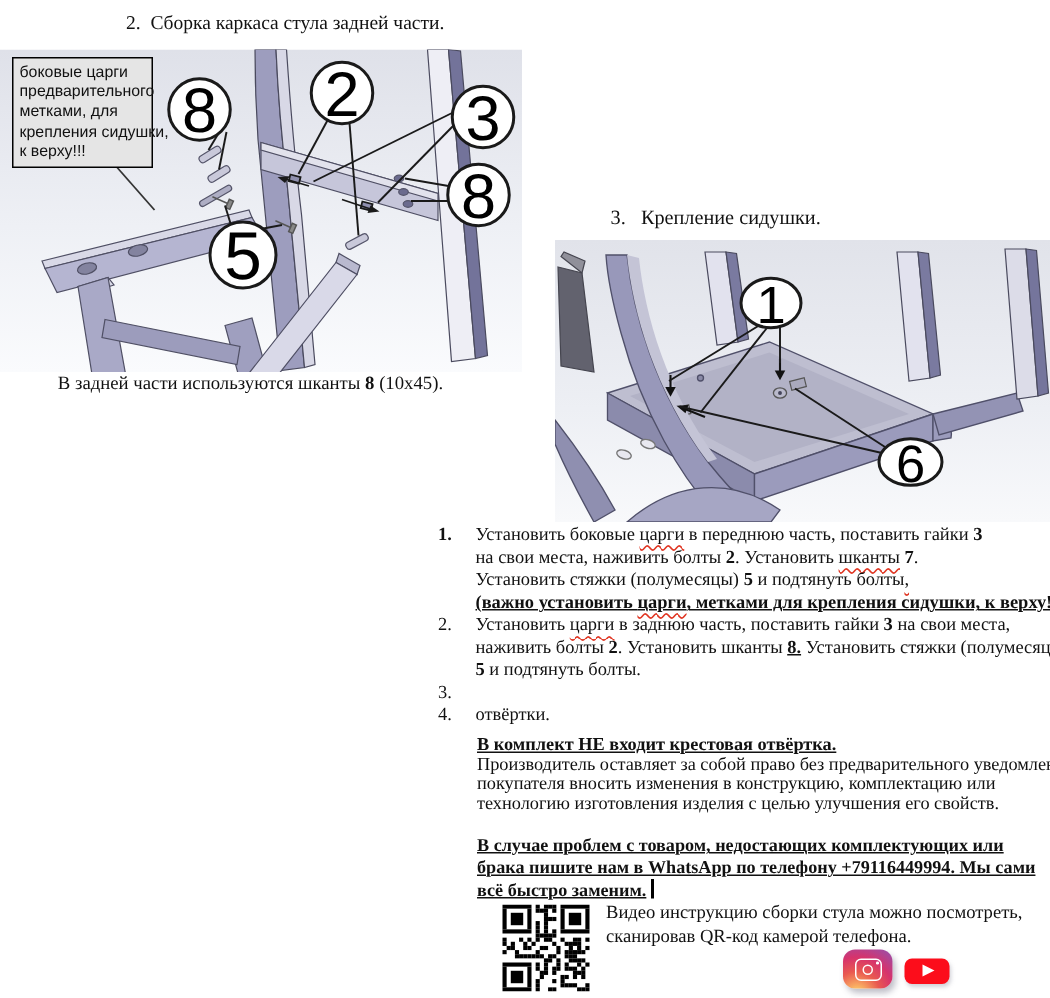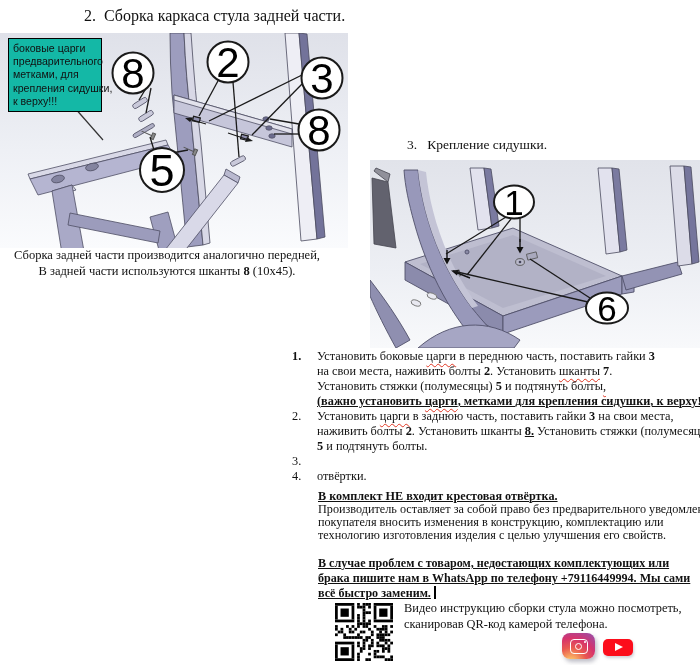--- a/index.html
+++ b/index.html
@@ -6,24 +6,24 @@
   body{width:700px;height:665px;background:#fff;position:relative;overflow:hidden;
        font-family:"Liberation Serif",serif;color:#111}
   .abs{position:absolute}
   .tl{white-space:pre}
   .b{font-weight:bold}
   .u{text-decoration:underline;text-decoration-thickness:1.2px}
   .sp{text-decoration-line:underline;text-decoration-style:wavy;text-decoration-color:#e03522;
       text-decoration-thickness:1px;text-underline-offset:2.5px}
   .caret{display:inline-block;width:2px;height:13px;background:#000;margin-left:3px;vertical-align:-2px}
 
-  #title2{left:84px;top:7px;font-size:16px;white-space:pre}
+  #title2{left:84px;top:7px;font-size:13px;white-space:pre}
   #title3{left:407px;top:137px;font-size:13.5px;white-space:pre}
 
-  #notebox{left:8px;top:38px;width:84px;border:1.6px solid #000;background:#14b8a6;
+  #notebox{left:8px;top:38px;width:84px;border:1.6px solid #000;background:#e5e5e5;
            font-family:"Liberation Sans",sans-serif;font-size:10.6px;line-height:13.2px;
            padding:3px 4px;z-index:3}
   #fig1{left:0;top:33px;z-index:1}
   #fig2{left:370px;top:160px;z-index:1}
 
   #caption1{left:0;top:247px;width:334px;text-align:center;font-size:12.5px;line-height:16.2px}
   #instr{left:292px;top:349px;width:410px;font-size:12.3px;line-height:15.05px}
   .item{display:flex}
   .item .mk{width:25px;flex:none}
   #kitnote{left:318px;top:490px;font-size:12.2px;line-height:12.9px;width:384px}
@@ -166,21 +166,20 @@
 
 <div id="notebox" class="abs">
     <div class="tl"><span>боковые царги</span></div>
     <div class="tl"><span>предварительного</span></div>
     <div class="tl"><span>метками, для</span></div>
     <div class="tl"><span>крепления сидушки,</span></div>
     <div class="tl"><span>к верху!!!</span></div>
   </div>
 
 <div id="caption1" class="abs">
-    <div class="tl"><span>Сборка задней части производится аналогично передней,</span></div>
     <div class="tl"><span>В задней части используются шканты </span><span class="b">8</span><span> (10x45).</span></div>
   </div>
 
 <div id="title3" class="abs">3.   Крепление сидушки.</div>
 
 <svg id="fig2" class="abs" width="330" height="188" viewBox="0 0 330 188">
   <defs>
     <linearGradient id="bg2" x1="0" y1="0" x2="0" y2="1">
       <stop offset="0" stop-color="#e1e3ea"></stop>
         <stop offset="0.6" stop-color="#edeff4"></stop>

